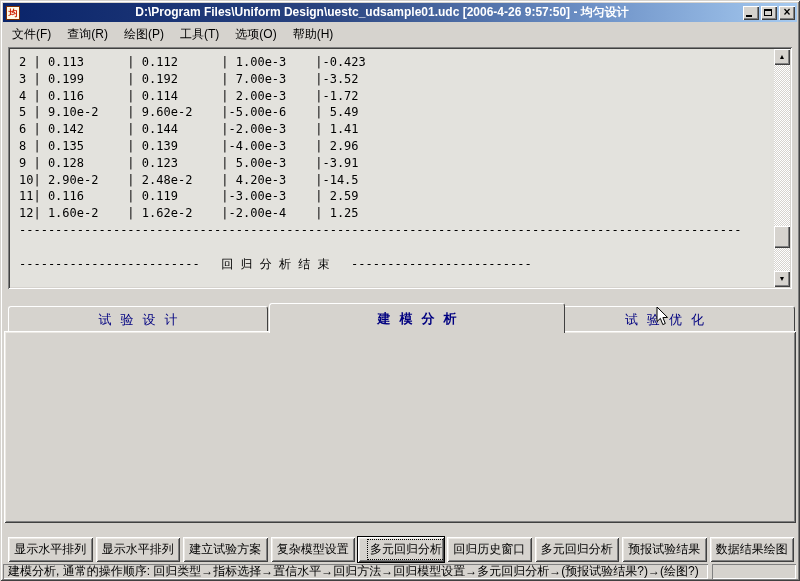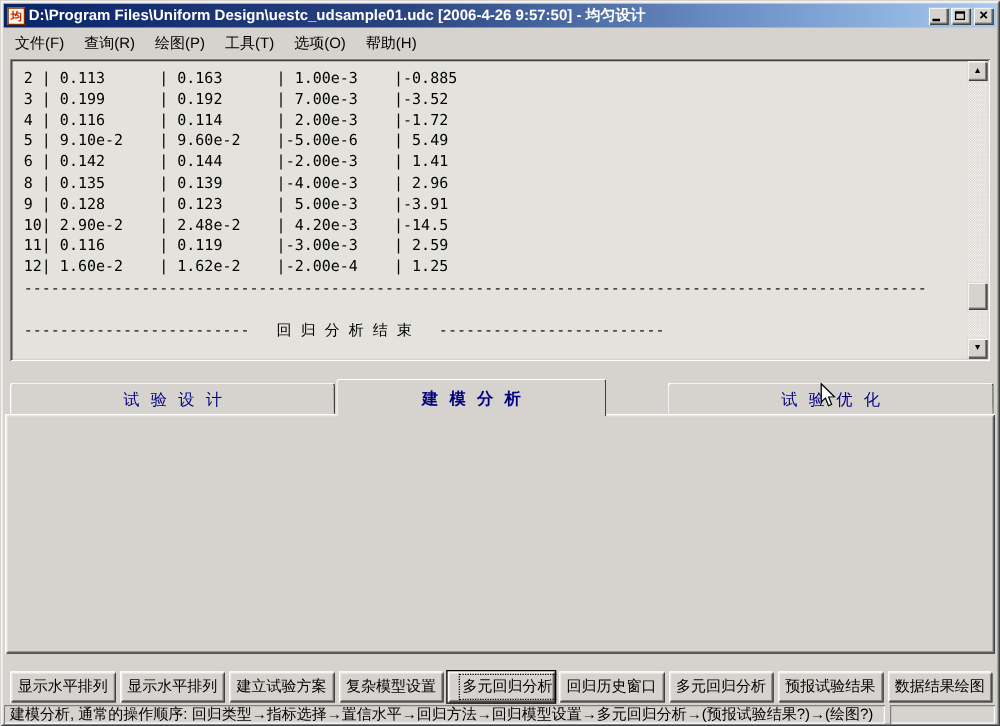--- a/index.html
+++ b/index.html
@@ -10,21 +10,21 @@
   .abs{position:absolute;}
   .lbl{font-size:12px;white-space:nowrap;color:#000;}
   .raised2{box-shadow:inset 1px 1px 0 #fff,inset -1px -1px 0 #404040,inset 2px 2px 0 #ece9e4,inset -2px -2px 0 #808080;}
   .sunken2{box-shadow:inset 1px 1px 0 #808080,inset -1px -1px 0 #fff,inset 2px 2px 0 #404040,inset -2px -2px 0 #d6d3ce;}
 
   
   .titlebar{left:3px;top:3px;width:794px;height:19px;background:linear-gradient(to right,#0a246a 0%,#29437f 40%,#6f93c8 75%,#a6caf0 100%);
     display:flex;align-items:center;padding:0 2px;}
   .app-icon{width:14px;height:14px;margin:0 3px 0 1px;background:#fffbe8;border:1px solid #803000;
     color:#d02000;font-size:9px;font-weight:bold;line-height:12px;text-align:center;flex:0 0 auto;}
-  .title-text{color:#fff;font-size:12px;font-weight:bold;white-space:nowrap;overflow:hidden;flex:1;}
+  .title-text{color:#fff;font-size:12px;font-weight:bold;white-space:nowrap;overflow:hidden;flex:1;text-align:center;}
   .tb-btn{width:16px;height:14px;background:#d6d3ce;margin-left:2px;position:relative;
     box-shadow:inset 1px 1px 0 #fff,inset -1px -1px 0 #404040,inset -2px -2px 0 #808080;flex:0 0 auto;}
   .g-min{position:absolute;left:3px;bottom:3px;width:6px;height:2px;background:#000;}
   .g-max{position:absolute;left:3px;top:3px;width:8px;height:7px;border:1px solid #000;border-top-width:2px;}
   .g-close{position:absolute;left:0;top:-1px;width:16px;text-align:center;font-size:12px;font-weight:bold;color:#000;line-height:14px;}
 
   
   .menubar{left:4px;top:24px;width:792px;height:20px;display:flex;align-items:center;}
   .menu-item{font-size:12px;padding:2px 8px;white-space:nowrap;}
 
@@ -128,21 +128,21 @@
       <span class="menu-item">绘图(P)</span>
       <span class="menu-item">工具(T)</span>
       <span class="menu-item">选项(O)</span>
       <span class="menu-item">帮助(H)</span>
     </div>
 
   
   <div class="abs output sunken2">
     <div class="out-text">
 
-    <div class="out-line">2 | 0.113      | 0.163      | 1.00e-3    |-0.885</div>
+    <div class="out-line">2 | 0.113      | 0.112      | 1.00e-3    |-0.423</div>
         <div class="out-line">3 | 0.199      | 0.192      | 7.00e-3    |-3.52</div>
         <div class="out-line">4 | 0.116      | 0.114      | 2.00e-3    |-1.72</div>
         <div class="out-line">5 | 9.10e-2    | 9.60e-2    |-5.00e-6    | 5.49</div>
         <div class="out-line">6 | 0.142      | 0.144      |-2.00e-3    | 1.41</div>
         <div class="out-line">8 | 0.135      | 0.139      |-4.00e-3    | 2.96</div>
         <div class="out-line">9 | 0.128      | 0.123      | 5.00e-3    |-3.91</div>
         <div class="out-line">10| 2.90e-2    | 2.48e-2    | 4.20e-3    |-14.5</div>
         <div class="out-line">11| 0.116      | 0.119      |-3.00e-3    | 2.59</div>
         <div class="out-line">12| 1.60e-2    | 1.62e-2    |-2.00e-4    | 1.25</div>
         <div class="out-line">----------------------------------------------------------------------------------------------------</div>
@@ -153,21 +153,21 @@
       <div class="sb-btn" style="top:0;">▲</div>
       <div class="sb-thumb" style="bottom:39px;"></div>
       <div class="sb-btn" style="bottom:0;">▼</div>
     </div>
   </div>
 
   
   <div>
 
   <div class="abs tab" style="left: 8px; width: 260px;">试验设计</div>
-      <div class="abs tab active" style="left: 269px; width: 216px;">建模分析</div>
+      <div class="abs tab active" style="left: 269px; width: 296px;">建模分析</div>
       <div class="abs tab" style="left: 534px; width: 261px;">试验优化</div>
     </div>
 
   
   <div class="abs panel raised2"></div>
 
   
   <span class="abs lbl" style="left:18px;top:339px;">二次项</span>
   <span class="abs radio on" style="left:76px;top:340px;"></span>
   <span class="abs lbl" style="left:18px;top:352px;">三次项</span>

